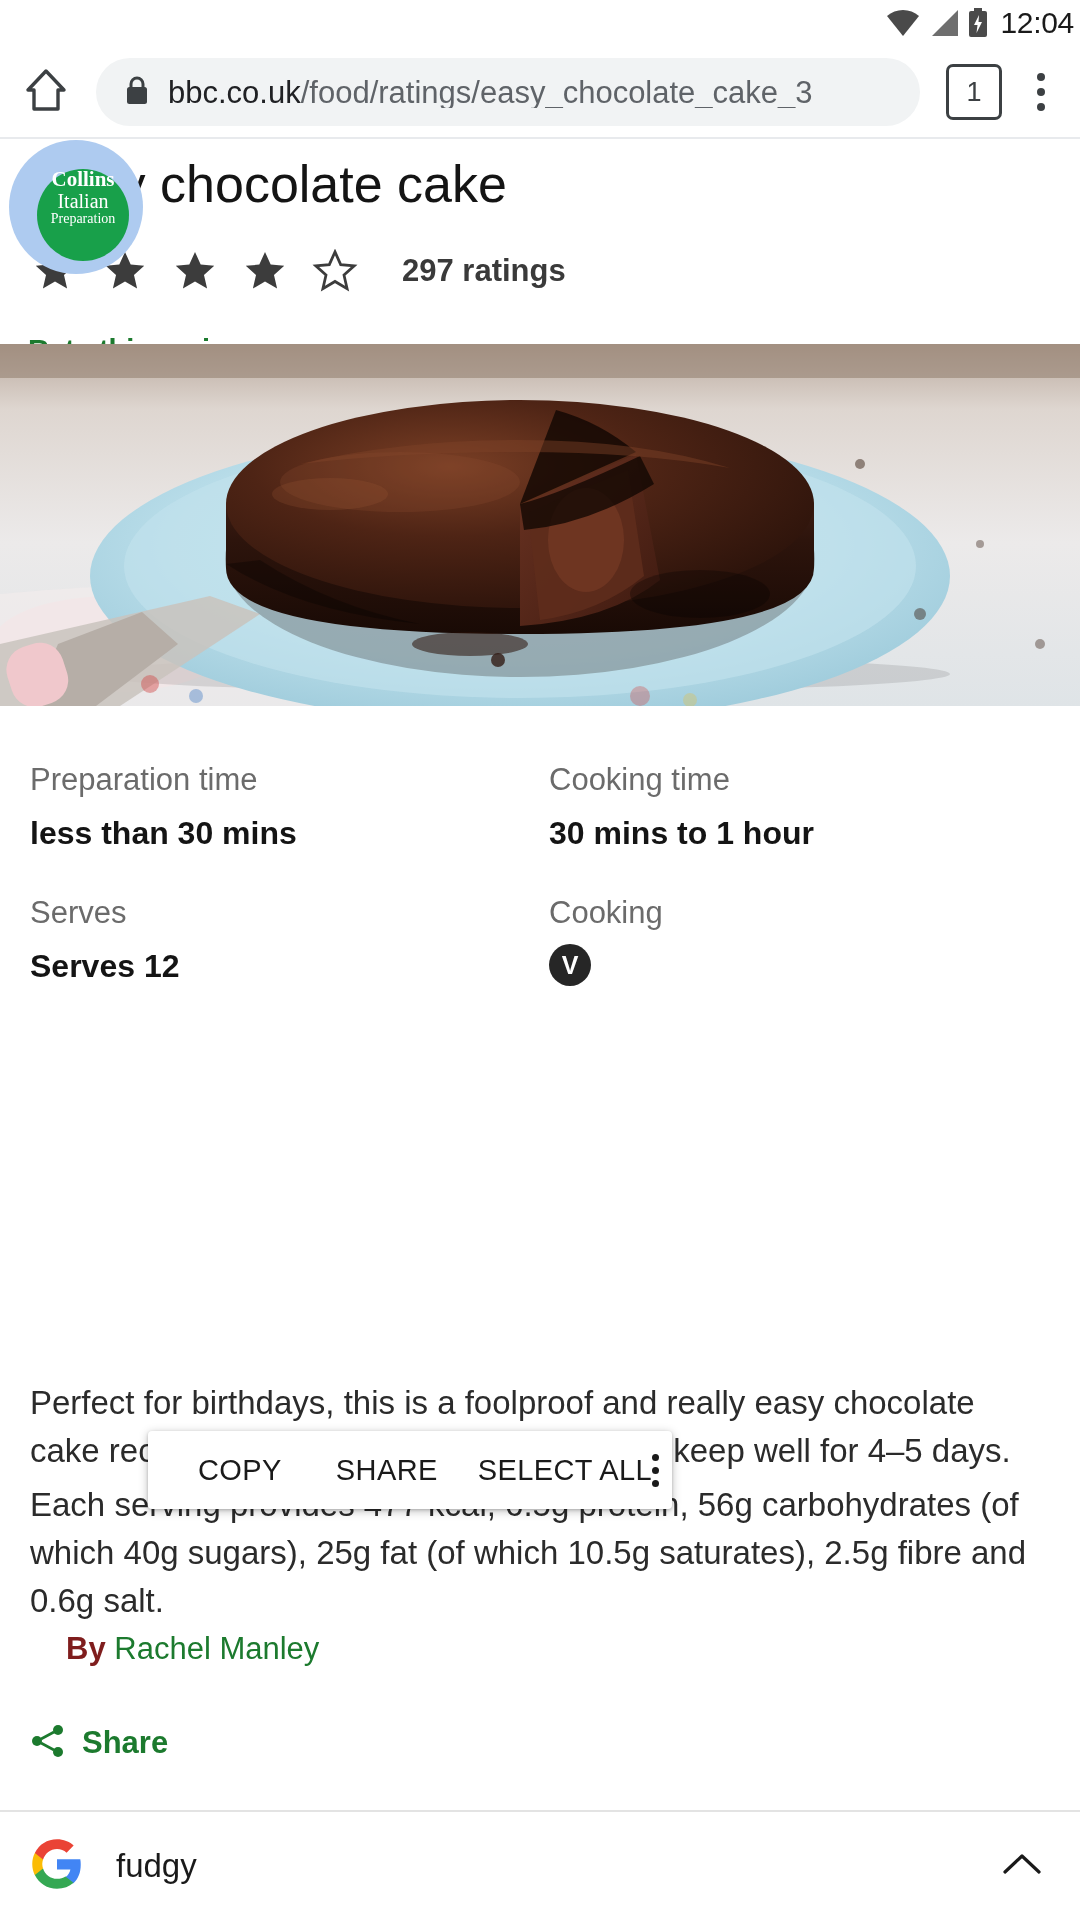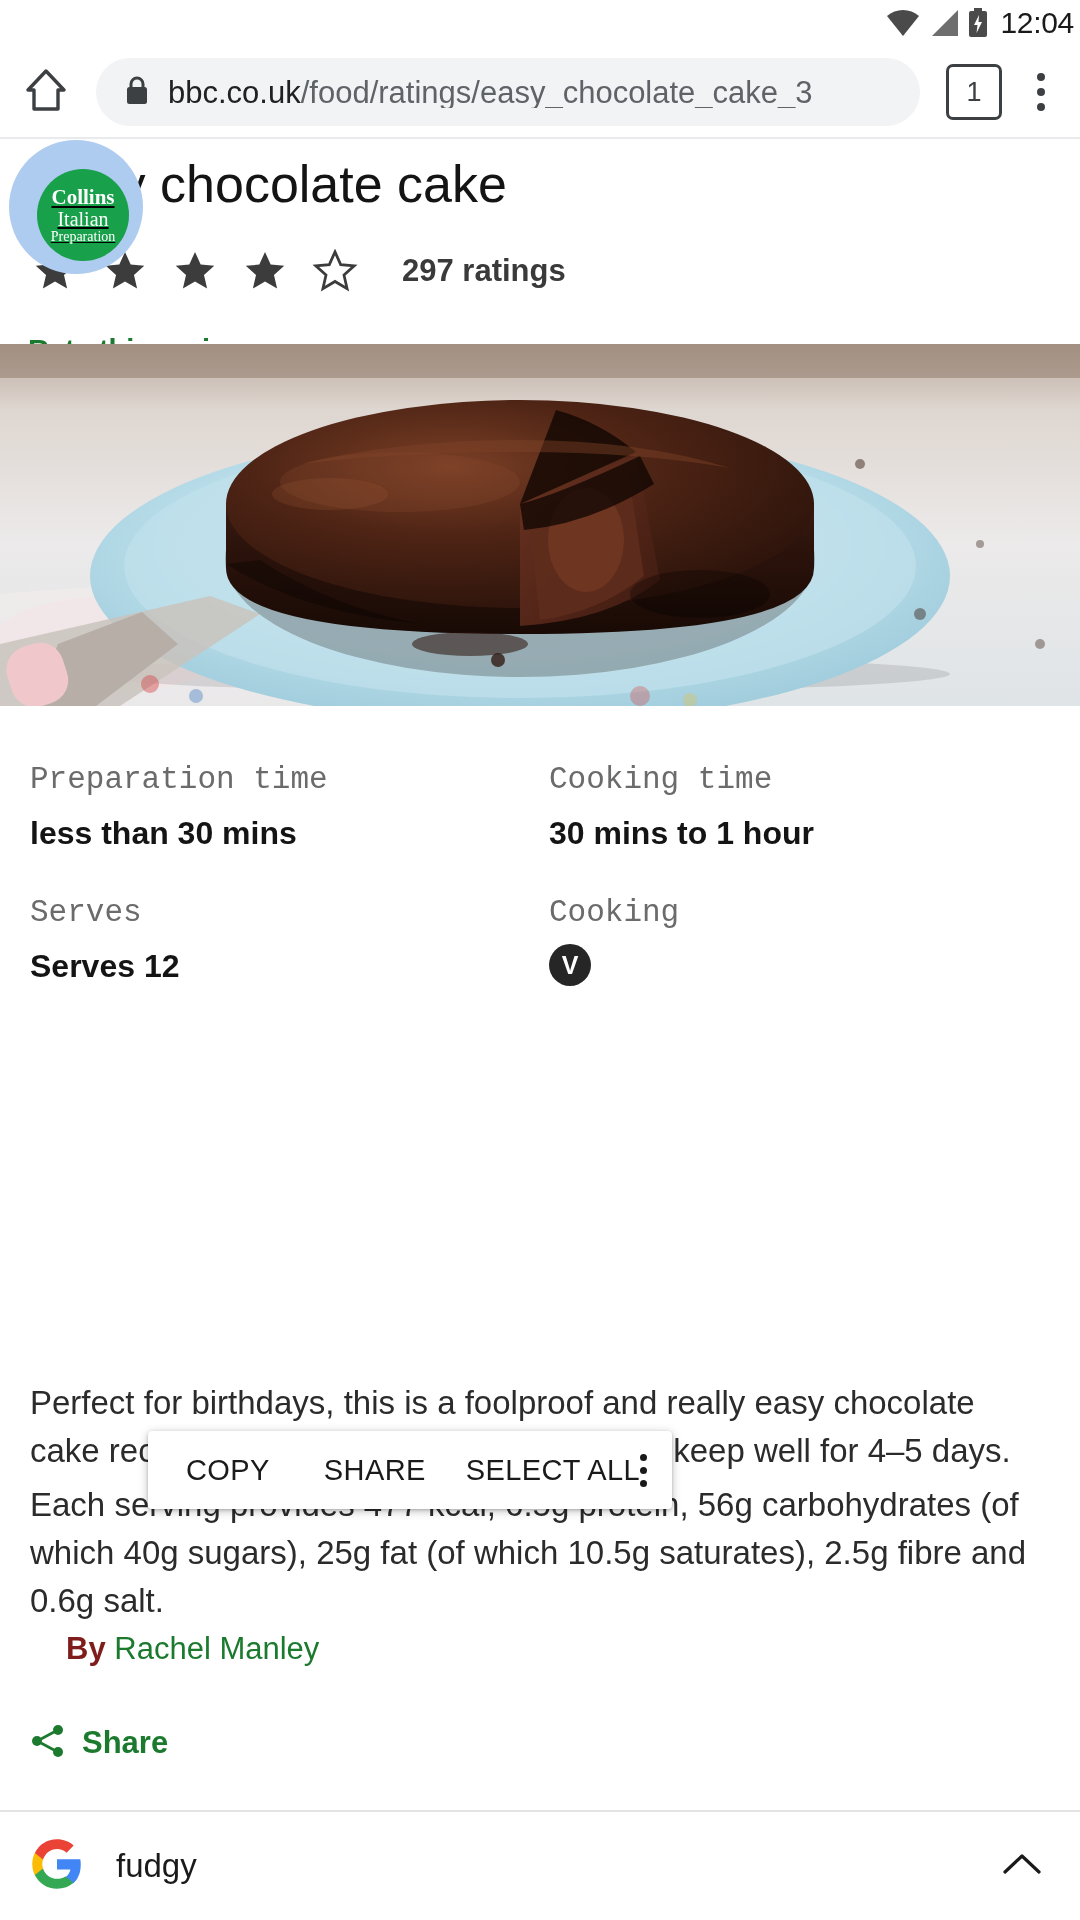--- a/index.html
+++ b/index.html
@@ -168,23 +168,22 @@
   }
   .collins-inner {
     position: absolute;
     left: 28px; top: 29px;
     width: 92px; height: 92px;
     border-radius: 50%;
     background: #18a04a;
     display: flex;
     flex-direction: column;
     align-items: center;
-    justify-content: center;
+    justify-content: flex-start;
     gap: 1px;
-    text-decoration: underline;
   }
   .collins-inner span {
     color: #ffffff;
     font-family: "Liberation Serif", serif;
     line-height: 1;
     display: block;
     text-align: center;
   }
   .collins-l1 { font-size: 21px; font-weight: bold; }
   .collins-l2 { font-size: 20px; }
@@ -206,21 +205,21 @@
     left: 0; top: 625px;
     width: 1080px;
   }
   .meta-row { position: relative; height: 133px; }
   .meta-cell { position: absolute; top: 0; }
   .meta-cell.c1 { left: 30px; }
   .meta-cell.c2 { left: 549px; }
   .meta-label {
     font-size: 31px;
     color: #6b6b6b;
-    font-family: Liberation Mono, monospace;
+    font-family: Liberation Sans, sans-serif;
     line-height: 1;
   }
   .meta-value {
     font-size: 32px;
     color: #141414;
     font-weight: bold;
     font-family: "Liberation Sans", sans-serif;
     margin-top: 22px;
     line-height: 1;
   }
@@ -295,20 +294,21 @@
   .ctx-menu {
     position: absolute;
     left: 148px; top: 1292px;
     width: 524px; height: 78px;
     background: #ffffff;
     border-radius: 4px;
     box-shadow: 0 2px 10px rgba(0,0,0,0.26), 0 1px 3px rgba(0,0,0,0.18);
     display: flex;
     align-items: center;
     z-index: 50;
+    padding-left: 12px;
   }
   .ctx-item {
     font-size: 29px;
     color: #1a1a1a;
     font-family: "Liberation Sans", sans-serif;
     letter-spacing: 0.4px;
     white-space: nowrap;
   }
   .ctx-item.i1 { margin-left: 38px; }
   .ctx-item.i2 { margin-left: 54px; }

